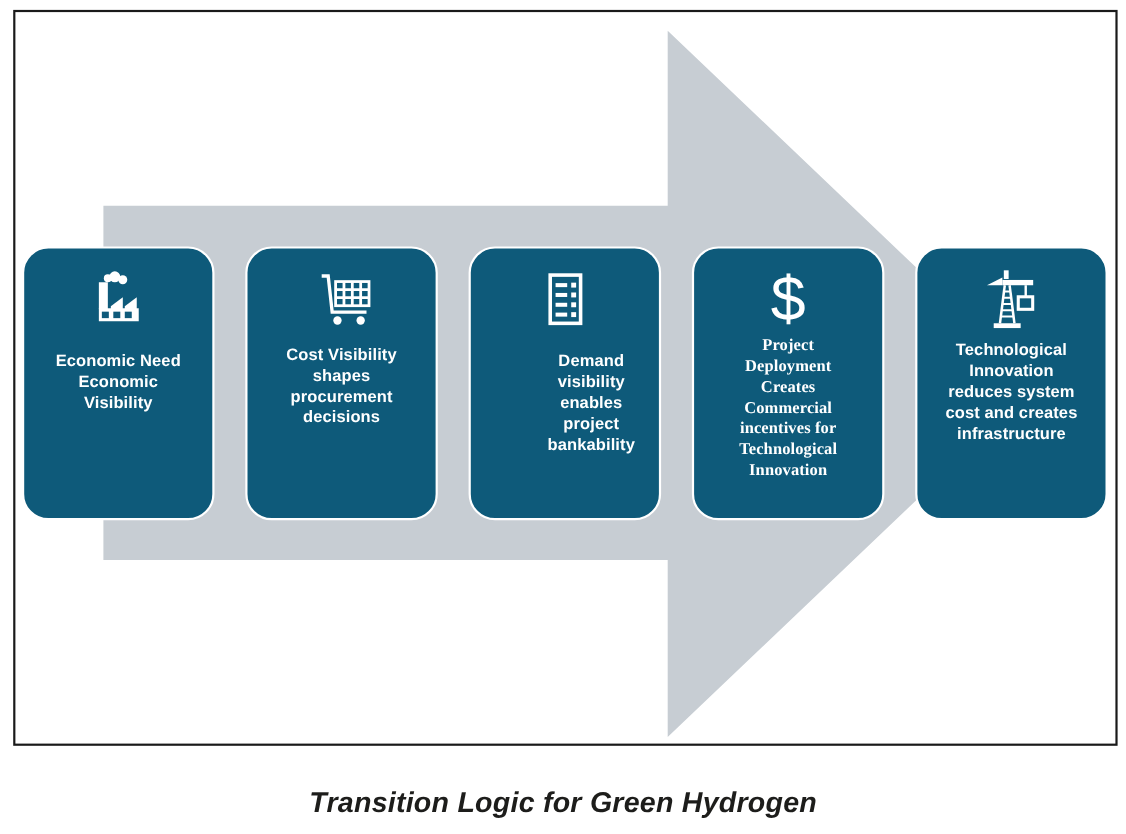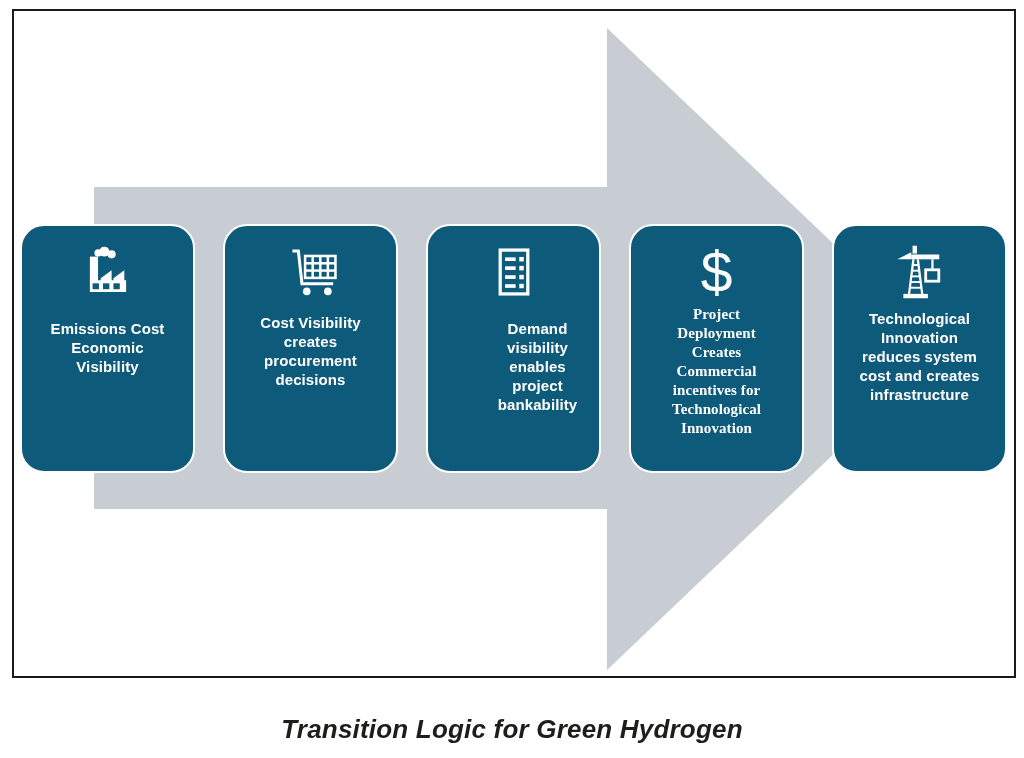--- a/index.html
+++ b/index.html
@@ -83,41 +83,41 @@
             <circle cx="28" cy="9.5" r="5.5"></circle>
             <circle cx="36" cy="12.5" r="4.5"></circle>
             <path d="M12 41 h40 v13 h-40 z"></path>
             <path d="M24 42 v-3 l12 -9 v12 z"></path>
             <path d="M38 42 v-3 l12 -9 v12 z"></path>
             <rect x="15" y="44.5" width="7" height="6.5" style="fill:var(--card)"></rect>
             <rect x="26.5" y="44.5" width="7" height="6.5" style="fill:var(--card)"></rect>
             <rect x="38" y="44.5" width="7" height="6.5" style="fill:var(--card)"></rect>
           </svg>
         </div>
-        <div class="card-label mt-a">Emissions Cost
+        <div class="card-label mt-a">Economic Need
 Economic
 Visibility</div>
       </div>
 
       <div class="card">
         <div class="icon-box">
           <svg width="54" height="54" viewBox="0 0 64 64" fill="none" stroke="currentColor" aria-hidden="true">
             <path d="M10 7 h7 l4.3 39 h37" stroke-width="3.6"></path>
             <rect x="25" y="13" width="36" height="26" stroke-width="3"></rect>
             <line x1="34" y1="13" x2="34" y2="39" stroke-width="3"></line>
             <line x1="43" y1="13" x2="43" y2="39" stroke-width="3"></line>
             <line x1="52" y1="13" x2="52" y2="39" stroke-width="3"></line>
             <line x1="25" y1="21.7" x2="61" y2="21.7" stroke-width="3"></line>
             <line x1="25" y1="30.3" x2="61" y2="30.3" stroke-width="3"></line>
             <circle cx="27" cy="55" r="4.5" fill="currentColor" stroke="none"></circle>
             <circle cx="52" cy="55" r="4.5" fill="currentColor" stroke="none"></circle>
           </svg>
         </div>
         <div class="card-label mt-b">Cost Visibility
-creates
+shapes
 procurement
 decisions</div>
       </div>
 
       <div class="card">
         <div class="icon-box">
           <svg width="52" height="52" viewBox="0 0 64 64" aria-hidden="true">
             <rect x="15" y="5" width="34" height="54" fill="none" stroke="currentColor" stroke-width="4"></rect>
             <g fill="currentColor">
               <rect x="21" y="14" width="13" height="4.5"></rect>

